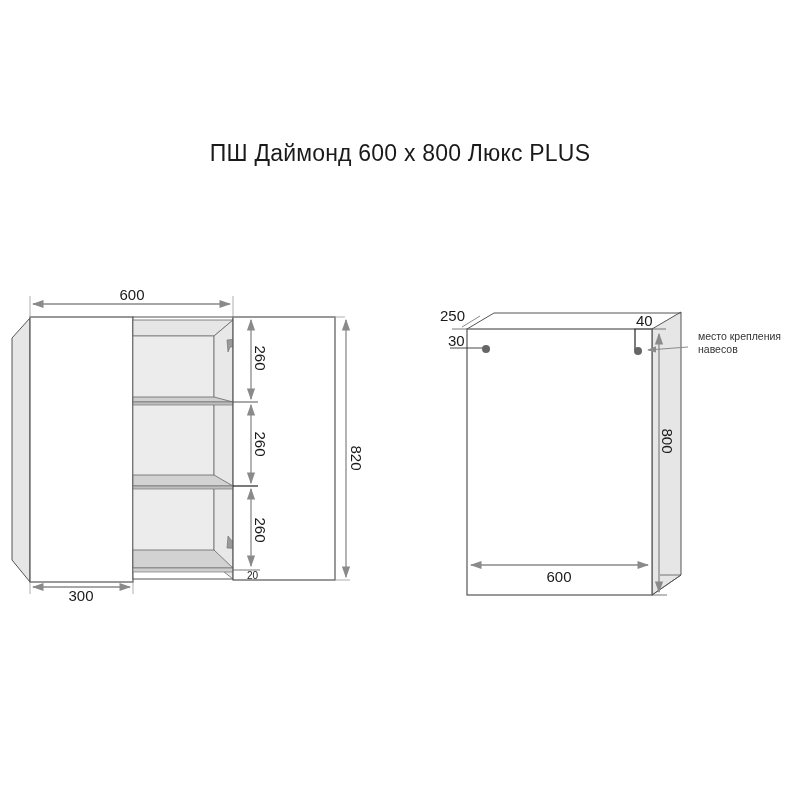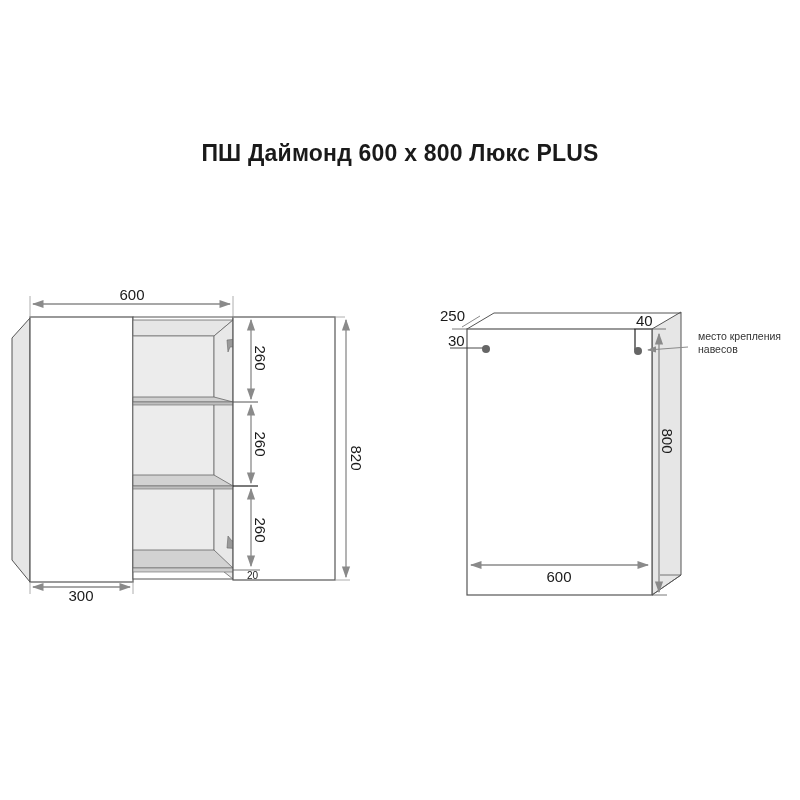--- a/index.html
+++ b/index.html
@@ -1,17 +1,17 @@
 <!DOCTYPE html>
 <html><head>
   <meta charset="utf-8">
   <style>
     html, body { margin: 0; padding: 0; background: #ffffff; }
     body { width: 800px; height: 800px; position: relative; overflow: hidden; font-family: "Liberation Sans", sans-serif; }
-    #title { position: absolute; left: 0; top: 140px; width: 800px; text-align: center; font-weight: bold; font-size: 23px; color: #1a1a1a; letter-spacing: 0.2px; }
+    #title { position: absolute; left: 0; top: 140px; width: 800px; text-align: center; font-weight: normal; font-size: 23px; color: #1a1a1a; letter-spacing: 0.2px; }
     svg { position: absolute; left: 0; top: 0; }
     .dimtxt { font-family: "Liberation Sans", sans-serif; font-size: 15px; fill: #1a1a1a; }
     .dimtxt-sm { font-family: "Liberation Sans", sans-serif; font-size: 10px; fill: #1a1a1a; }
     .note { font-family: "Liberation Sans", sans-serif; font-size: 10.5px; fill: #333; }
   </style>
 </head>
 <body>
 
 <div id="title">ПШ Даймонд 600 х 800 Люкс PLUS</div>
 

